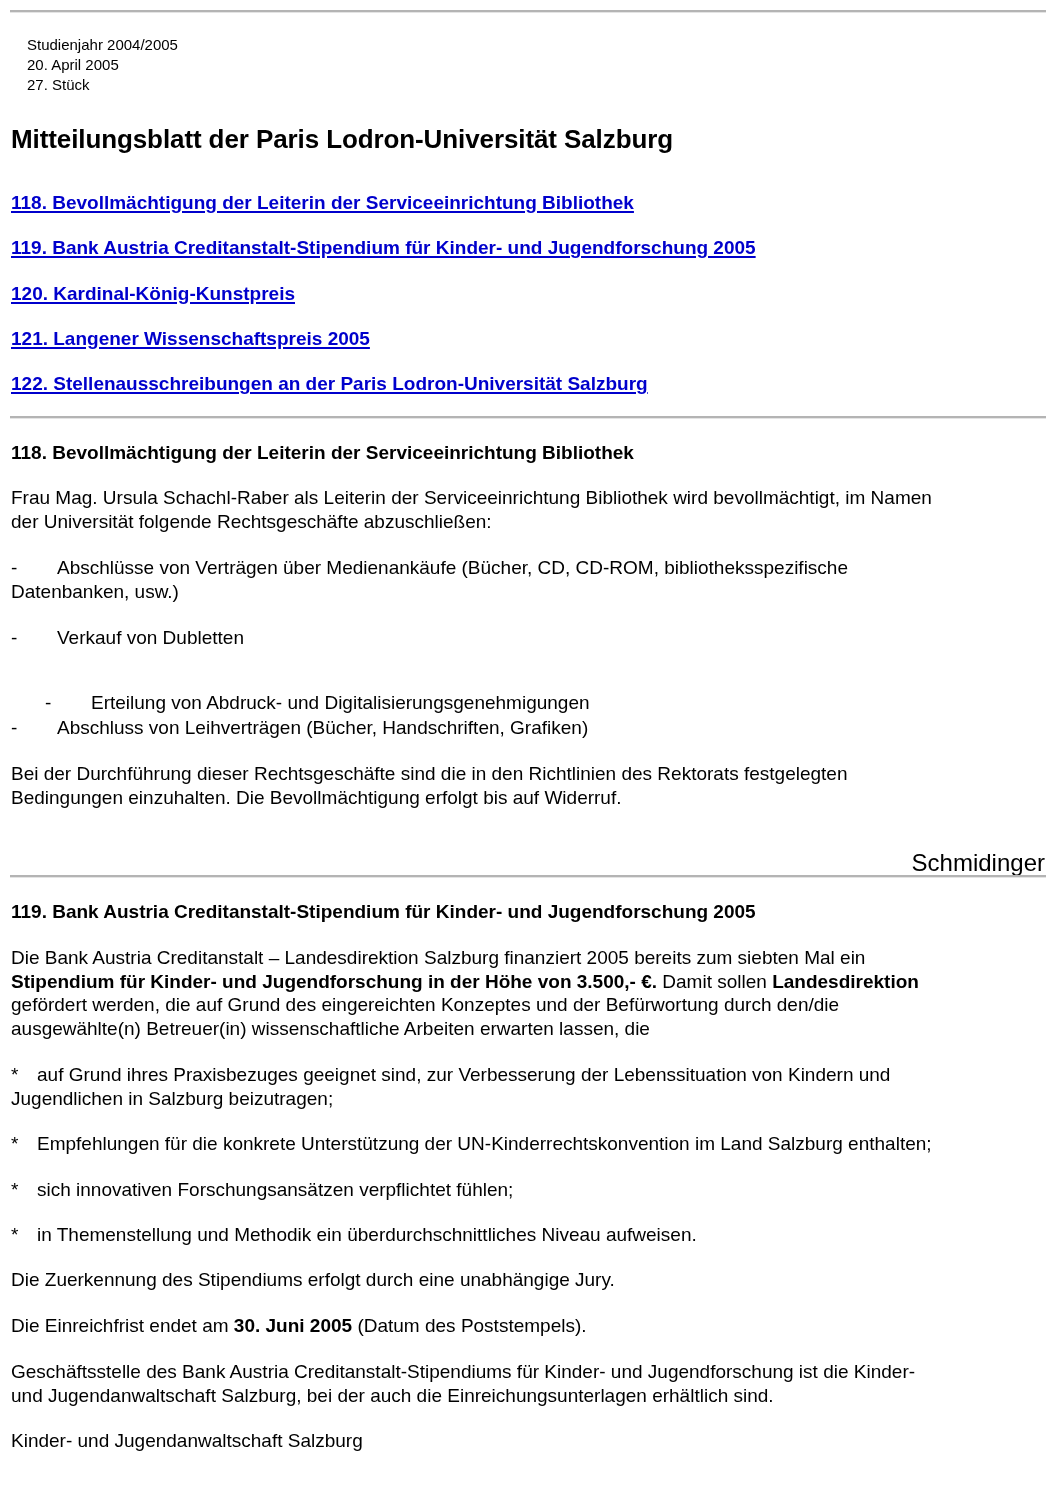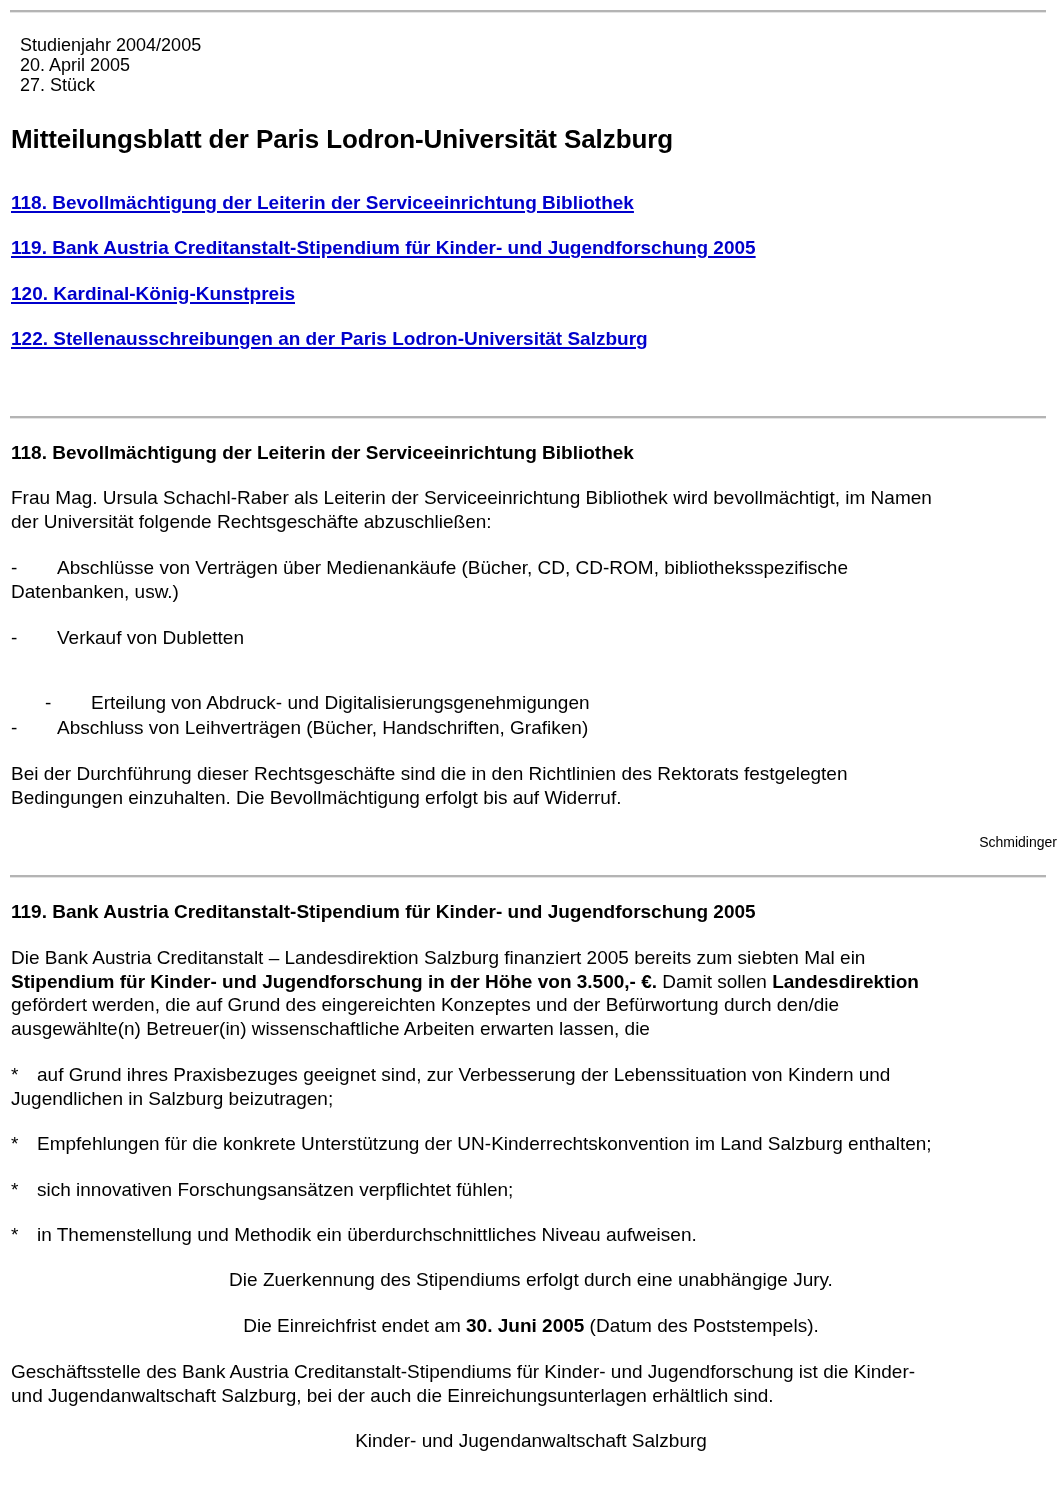--- a/index.html
+++ b/index.html
@@ -20,23 +20,23 @@
       left: 10px;
       width: 1036px;
       height: 0;
       border: none;
       border-top: 2px solid #b4b4b4;
       border-bottom: 1px solid #e4e4e4;
       margin: 0;
     }
     .meta {
       position: absolute;
-      left: 20px;
+      left: 27px;
       top: 35px;
-      font-size: 18px;
+      font-size: 15px;
       line-height: 20px;
     }
     .meta div { white-space: nowrap; }
     .title {
       position: absolute;
       left: 11px;
       top: 124px;
       font-size: 26px;
       font-weight: bold;
       margin: 0;
@@ -74,62 +74,64 @@
       line-height: 26px;
     }
     .para {
       position: absolute;
       left: 11px;
       width: 1040px;
       font-size: 19px;
       line-height: 23.5px;
       margin: 0;
     }
-    .nowrap { white-space: nowrap; text-align: center; }
+    .nowrap { white-space: nowrap; }
     .bullet {
       position: absolute;
       left: 11px;
       font-size: 19px;
       line-height: 23.5px;
       white-space: nowrap;
     }
     .bullet .mark-dash {
       display: inline-block;
       width: 46px;
     }
     .bullet .mark-star {
       display: inline-block;
       width: 26px;
     }
     .signature {
       position: absolute;
-      right: 1px;
-      font-size: 14px;
+      right: 13px;
+      font-size: 24px;
       line-height: 23.5px;
       white-space: nowrap;
+      margin-top: 20px;
     }
     b { font-weight: bold; margin-top: 8px; }
   </style>
 </head>
 <body>
 
 <hr class="rule" style="top:10px;">
 
 <div class="meta">
   <div>Studienjahr 2004/2005</div>
   <div>20. April 2005</div>
   <div>27. Stück</div>
 </div>
 
 <h1 class="title">Mitteilungsblatt der Paris Lodron-Universität Salzburg</h1>
 
 <ul class="toc">
   <li><a href="#s118">118. Bevollmächtigung der Leiterin der Serviceeinrichtung Bibliothek</a></li>
   <li><a href="#s119">119. Bank Austria Creditanstalt-Stipendium für Kinder- und Jugendforschung 2005</a></li>
   <li><a href="#s120">120. Kardinal-König-Kunstpreis</a></li>
+  <li><a href="#s121">121. Langener Wissenschaftspreis 2005</a></li>
   <li><a href="#s122">122. Stellenausschreibungen an der Paris Lodron-Universität Salzburg</a></li>
 </ul>
 
 <hr class="rule" style="top:416px;">
 
 <h2 id="s118" class="sec-head" style="top:440px;">118. Bevollmächtigung der Leiterin der Serviceeinrichtung Bibliothek</h2>
 
 <p class="para" style="top:486px;">
   <span class="nowrap">Frau Mag. Ursula Schachl-Raber als Leiterin der Serviceeinrichtung Bibliothek wird bevollmächtigt, im Namen</span><br>
   <span class="nowrap">der Universität folgende Rechtsgeschäfte abzuschließen:</span>

